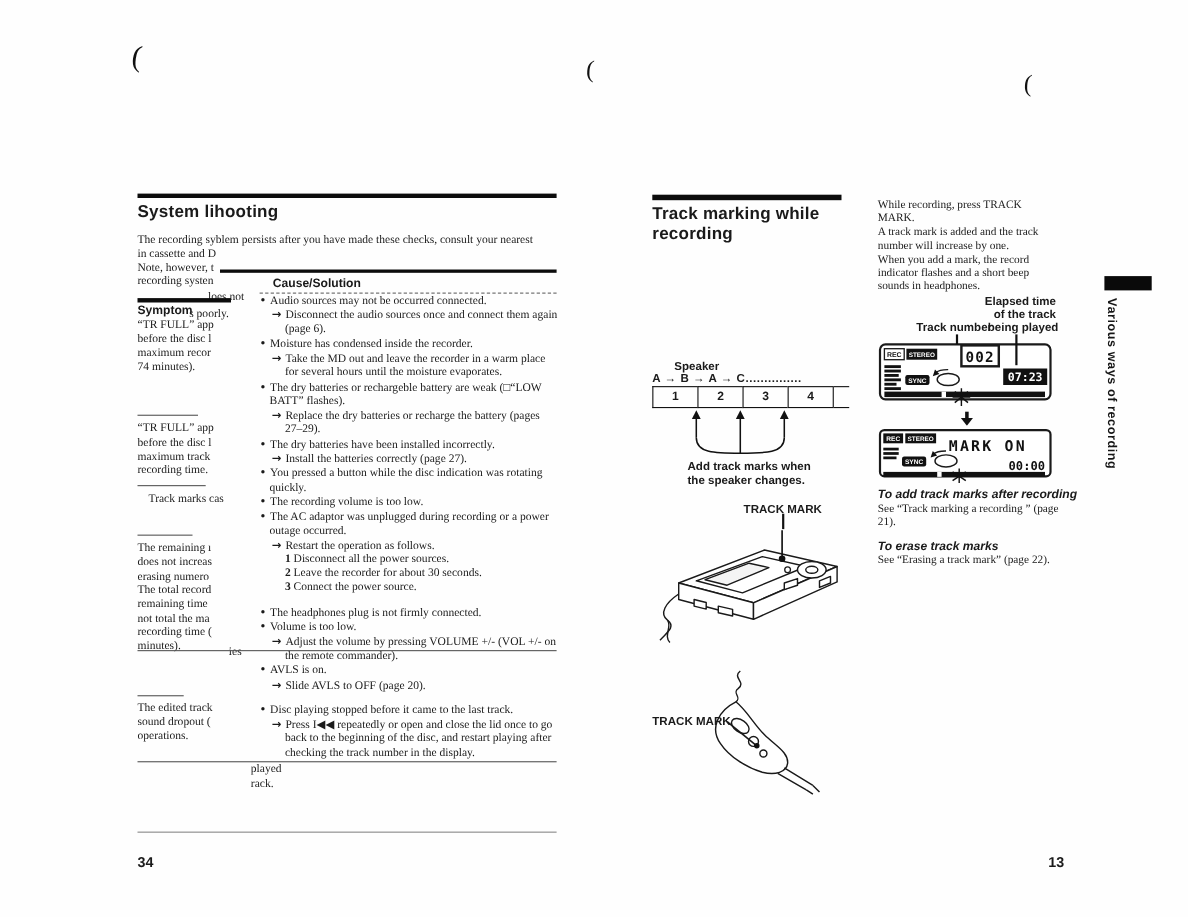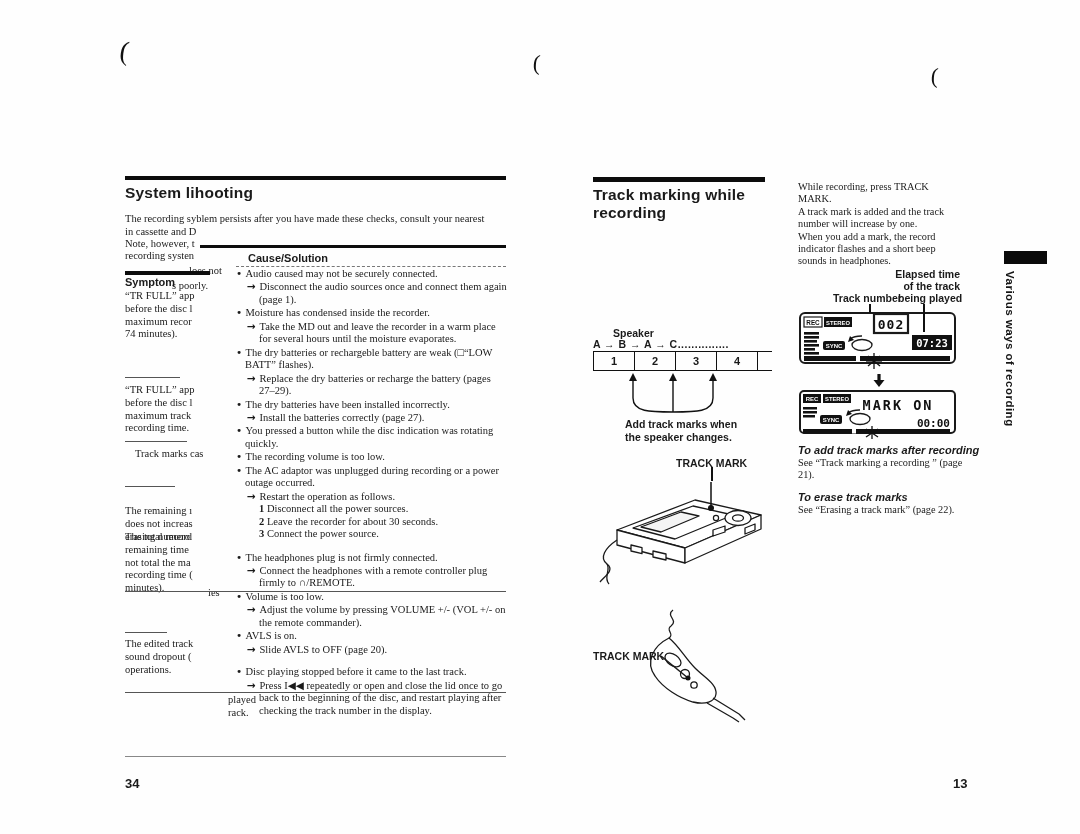--- a/index.html
+++ b/index.html
@@ -70,21 +70,21 @@
     <div>“TR FULL” app</div>
     <div>before the disc l</div>
     <div>maximum track</div>
     <div>recording time.</div>
   </div>
   <div class="abs hairline" style="left:125px;top:441px;width:62px;height:1px;"></div>
   <div class="abs frag" style="left:135px;top:448px;">
     <div>Track marks cas</div>
   </div>
   <div class="abs hairline" style="left:125px;top:486px;width:50px;height:1px;"></div>
-  <div class="abs frag" style="left:125px;top:493px;margin-top:12px;">
+  <div class="abs frag" style="left:125px;top:493px;">
     <div>The remaining ı</div>
     <div>does not increas</div>
     <div>erasing numero</div>
   </div>
   <div class="abs frag" style="left:125px;top:531px;">
     <div>The total record</div>
     <div>remaining time</div>
     <div>not total the ma</div>
     <div>recording time (</div>
     <div>minutes).</div>
@@ -95,37 +95,36 @@
     <div>The edited track</div>
     <div>sound dropout (</div>
     <div>operations.</div>
   </div>
   <div class="abs frag" style="left:228px;top:694px;">
     <div>played</div>
     <div>rack.</div>
   </div>
 
   <div class="abs sol serif" style="left:236px;top:267px;">
-    <div class="cause">Audio caused may not be securely connected.</div>
-    <div class="fix">Disconnect the audio sources once and connect them again (page 1).</div>
+    <div class="cause">Audio sources may not be occurred connected.</div>
+    <div class="fix">Disconnect the audio sources once and connect them again (page 6).</div>
     <div class="cause">Moisture has condensed inside the recorder.</div>
     <div class="fix">Take the MD out and leave the recorder in a warm place for several hours until the moisture evaporates.</div>
     <div class="cause">The dry batteries or rechargeble battery are weak (□“LOW BATT” flashes).</div>
     <div class="fix">Replace the dry batteries or recharge the battery (pages 27–29).</div>
     <div class="cause">The dry batteries have been installed incorrectly.</div>
     <div class="fix">Install the batteries correctly (page 27).</div>
     <div class="cause">You pressed a button while the disc indication was rotating quickly.</div>
     <div class="cause">The recording volume is too low.</div>
     <div class="cause">The AC adaptor was unplugged during recording or a power outage occurred.</div>
     <div class="fix">Restart the operation as follows.</div>
     <div class="step">1 Disconnect all the power sources.</div>
     <div class="step">2 Leave the recorder for about 30 seconds.</div>
     <div class="step">3 Connect the power source.</div>
     <div class="cause" style="margin-top:10px;">The headphones plug is not firmly connected.</div>
-    <div class="fix">Connect the headphones with a remote controller plug firmly to ∩/REMOTE.</div>
     <div class="cause">Volume is too low.</div>
     <div class="fix">Adjust the volume by pressing VOLUME +/- (VOL +/- on the remote commander).</div>
     <div class="cause">AVLS is on.</div>
     <div class="fix">Slide AVLS to OFF (page 20).</div>
     <div class="cause" style="margin-top:9px;">Disc playing stopped before it came to the last track.</div>
     <div class="fix">Press I◀◀ repeatedly or open and close the lid once to go back to the beginning of the disc, and restart playing after checking the track number in the display.</div>
   </div>
 
   <div class="abs hairline" style="left:125px;top:591px;width:381px;height:1px;"></div>
   <div class="abs hairline" style="left:125px;top:692px;width:381px;height:1px;"></div>

